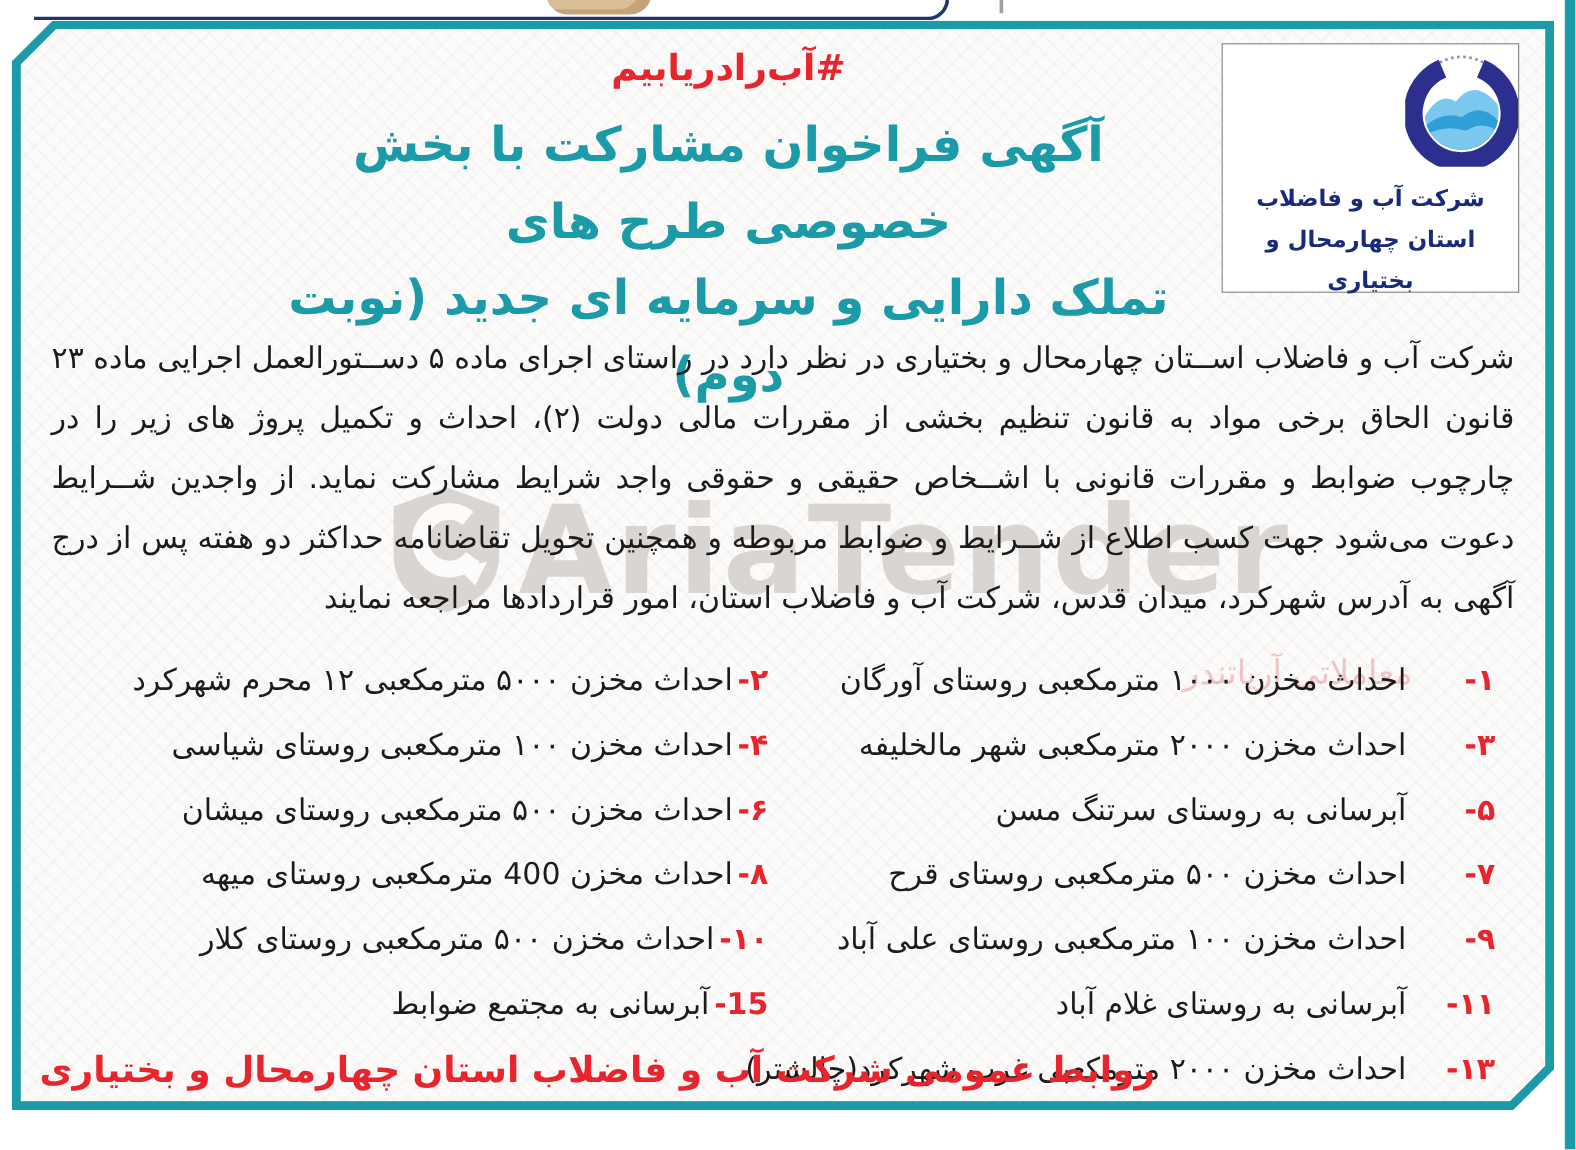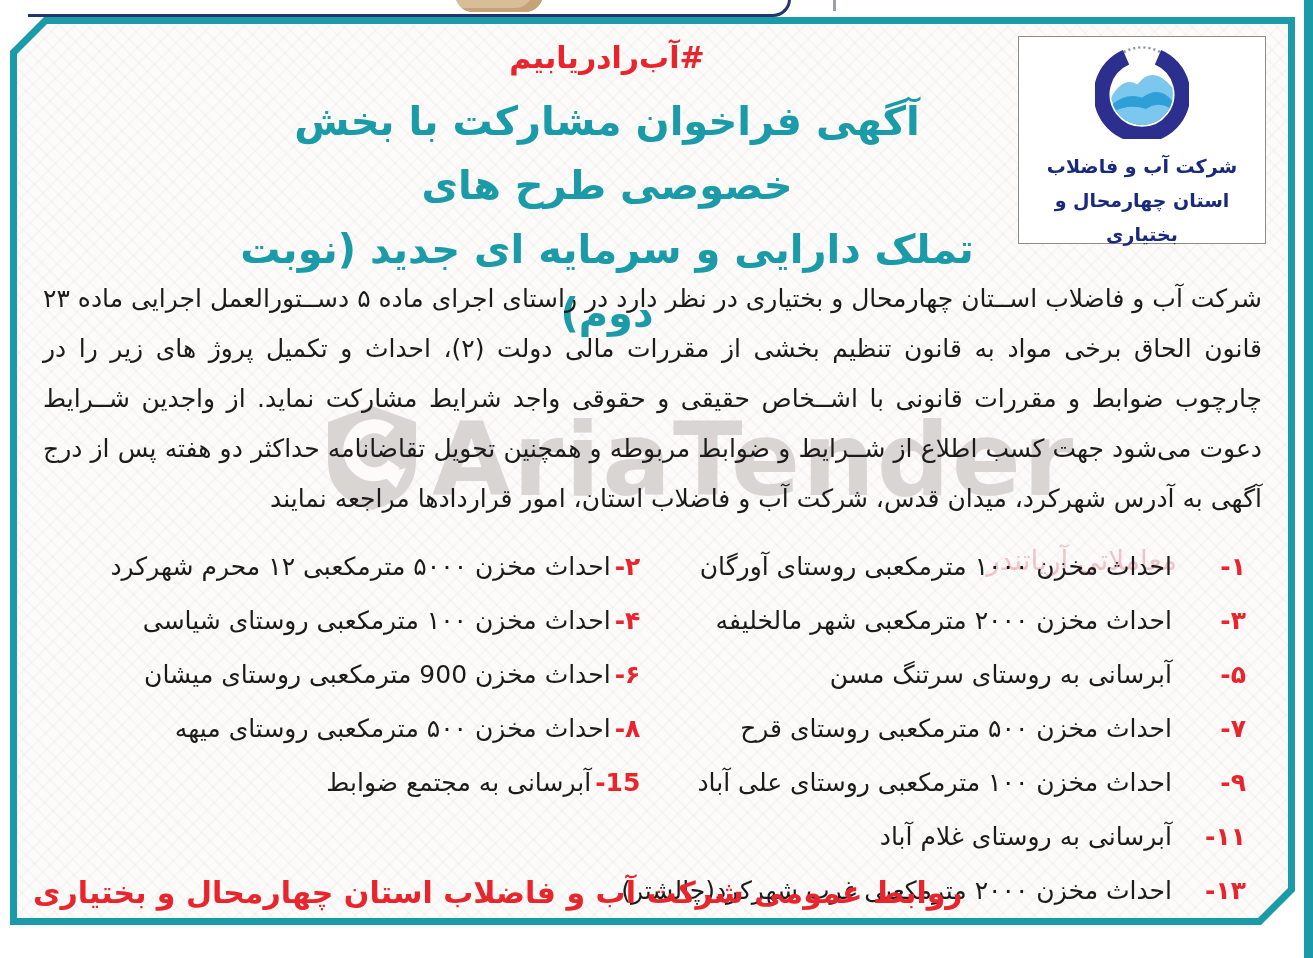--- a/index.html
+++ b/index.html
@@ -52,21 +52,21 @@
     font-size:28px;color:rgba(228,128,138,.45);letter-spacing:26px;
     z-index:0;pointer-events:none;white-space:nowrap;
   }
   
   .titles{position:absolute;top:16px;right:296px;width:770px;text-align:center;z-index:1;}
   .hashtag{color:#e8252c;font-size:30px;font-weight:bold;margin-bottom:14px;}
   .title-line{color:#1b9aa8;font-size:40px;font-weight:bold;line-height:64px;}
   .logo-box{
     position:absolute;top:12px;right:22px;width:248px;height:208px;
     background:#fff;border:1px solid #8b8b8b;z-index:1;
-    display:flex;flex-direction:column;align-items:center;justify-content:flex-start;
+    display:flex;flex-direction:column;justify-content:flex-start;
     padding-top:8px;box-sizing:border-box;
   }
   .logo-name{margin-top:6px;text-align:center;color:#1a2a7a;font-weight:bold;font-size:19px;line-height:34px;}
   
   .bodytext{
     position:absolute;top:250px;right:26px;left:26px;margin:0;z-index:1;
     color:#1b1b1b;font-size:25px;line-height:50px;
     text-align:justify;text-justify:inter-word;
   }
   
@@ -151,22 +151,23 @@
           <div class="proj"><span class="num">۳-</span><span>احداث مخزن ۲۰۰۰ مترمکعبی شهر مالخلیفه</span></div>
           <div class="proj"><span class="num">۵-</span><span>آبرسانی به روستای سرتنگ مسن</span></div>
           <div class="proj"><span class="num">۷-</span><span>احداث مخزن ۵۰۰ مترمکعبی روستای قرح</span></div>
           <div class="proj"><span class="num">۹-</span><span>احداث مخزن ۱۰۰ مترمکعبی روستای علی آباد</span></div>
           <div class="proj"><span class="num">۱۱-</span><span>آبرسانی به روستای غلام آباد</span></div>
           <div class="proj"><span class="num">۱۳-</span><span>احداث مخزن ۲۰۰۰ مترمکعبی غرب شهرکرد(چالشتر)</span></div>
         </div>
         <div class="col col-left">
           <div class="proj"><span class="num">۲-</span><span>احداث مخزن ۵۰۰۰ مترمکعبی ۱۲ محرم شهرکرد</span></div>
           <div class="proj"><span class="num">۴-</span><span>احداث مخزن ۱۰۰ مترمکعبی روستای شیاسی</span></div>
-          <div class="proj"><span class="num">۶-</span><span>احداث مخزن 900 مترمکعبی روستای میشان</span></div>
-          <div class="proj"><span class="num">۸-</span><span>احداث مخزن ۵۰۰ مترمکعبی روستای میهه</span></div>
+          <div class="proj"><span class="num">۶-</span><span>احداث مخزن ۵۰۰ مترمکعبی روستای میشان</span></div>
+          <div class="proj"><span class="num">۸-</span><span>احداث مخزن 400 مترمکعبی روستای میهه</span></div>
+          <div class="proj"><span class="num">۱۰-</span><span>احداث مخزن ۵۰۰ مترمکعبی روستای کلار</span></div>
           <div class="proj"><span class="num">15-</span><span>آبرسانی به مجتمع ضوابط</span></div>
         </div>
       </div>
 
       <div class="footer">روابط عمومی شرکت آب و فاضلاب استان چهارمحال و بختیاری</div>
 
     </div>
   </div>
 </div>
 

